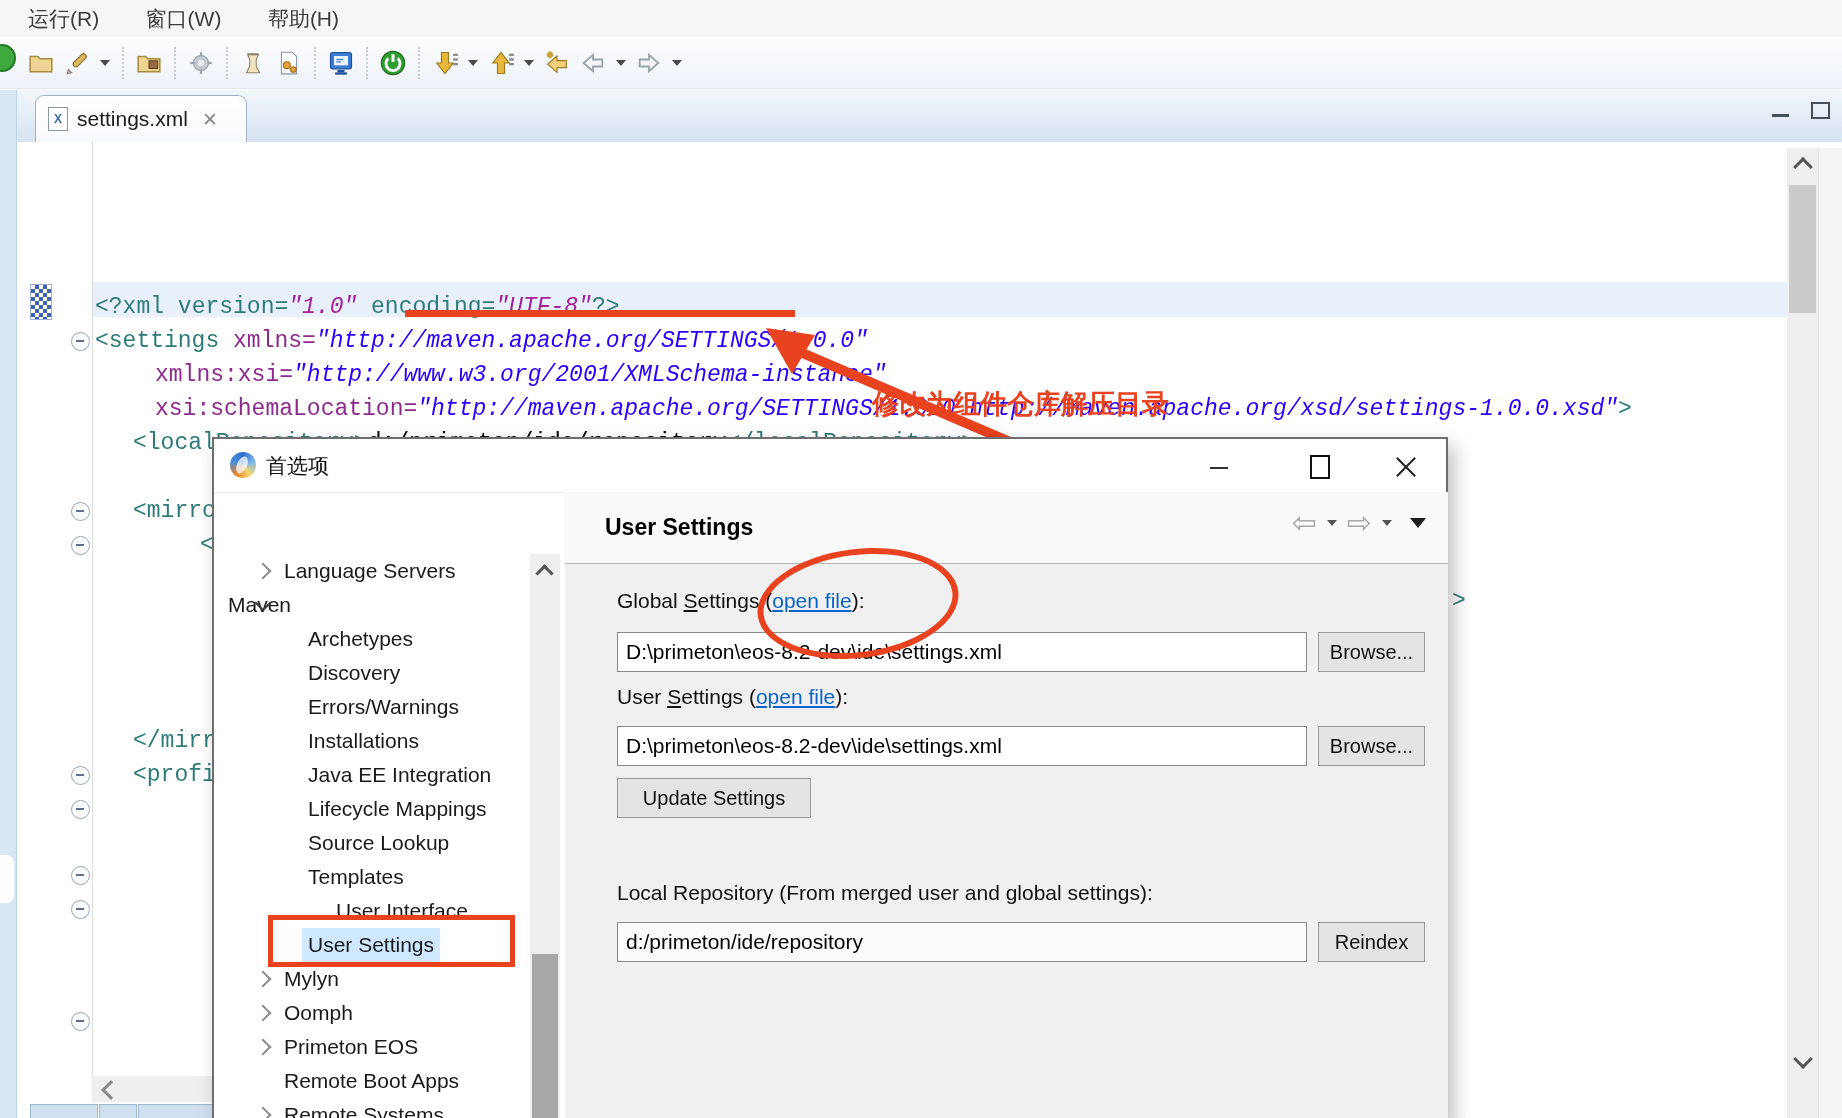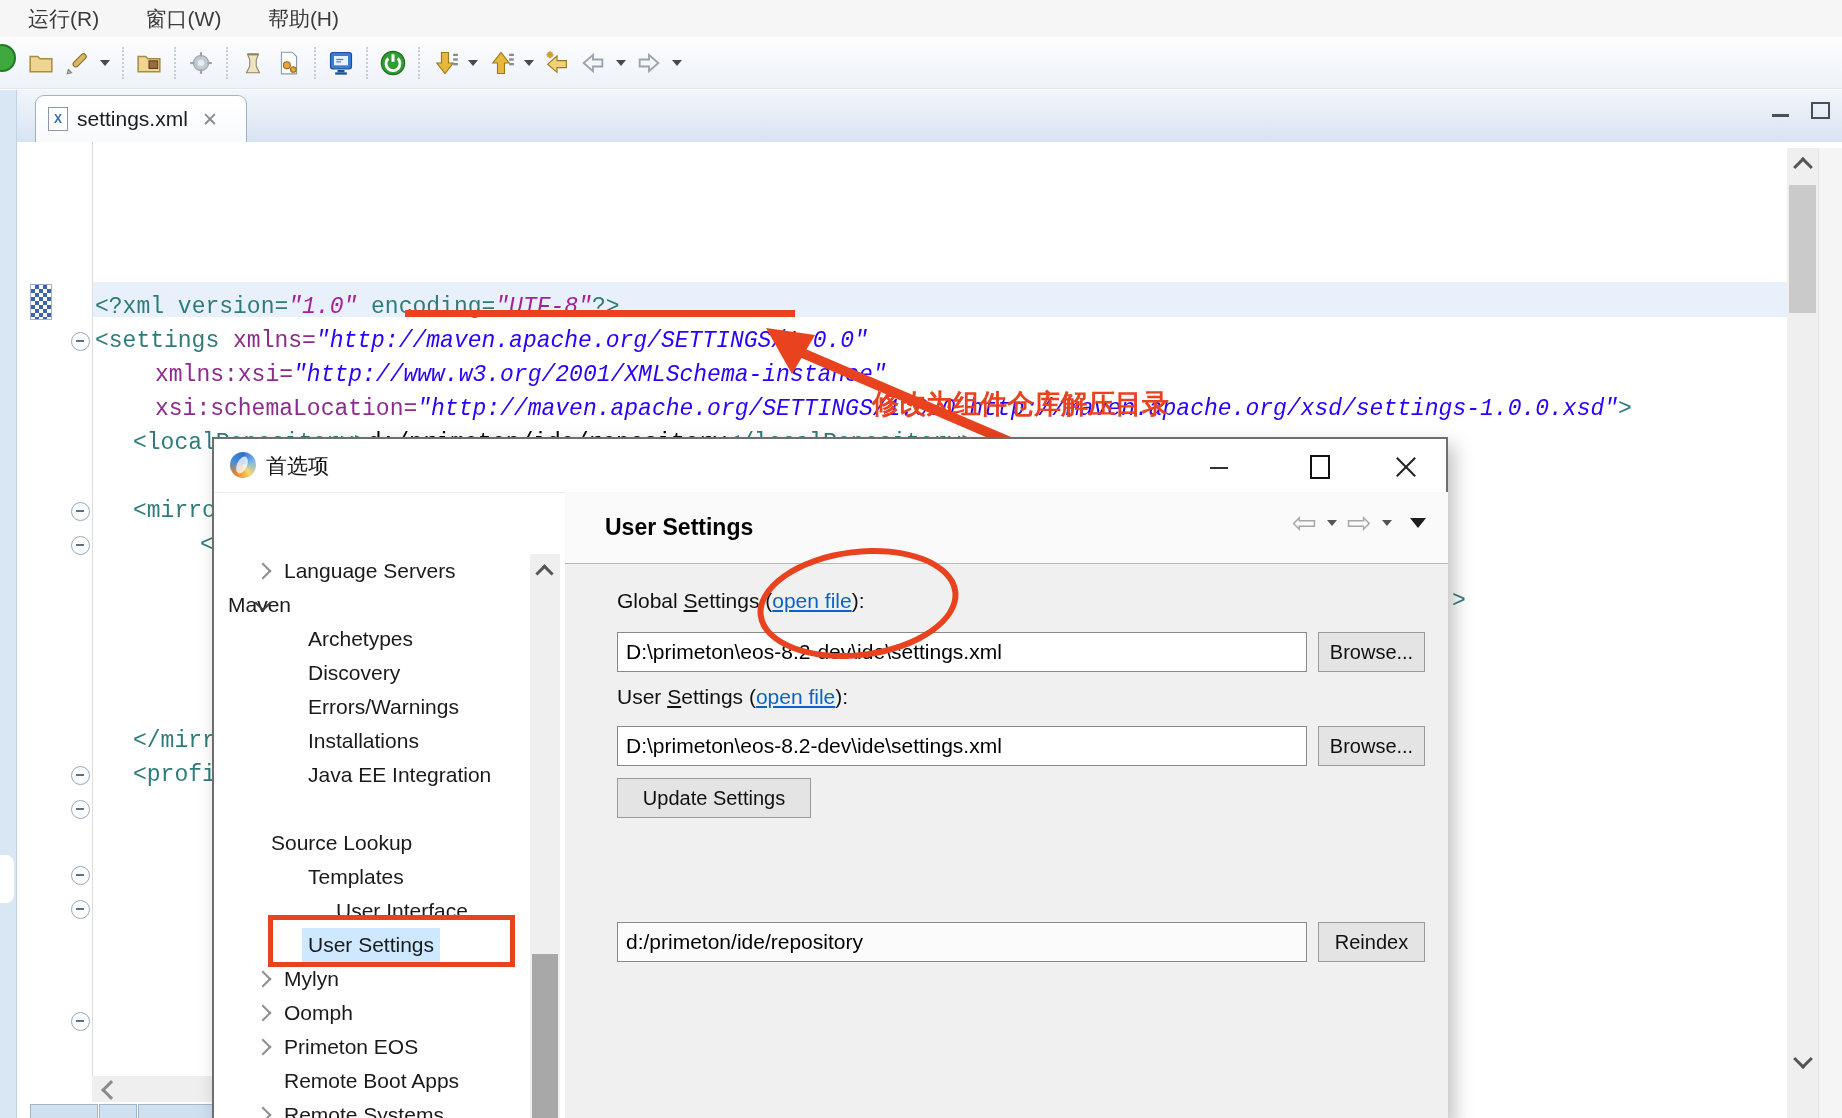--- a/index.html
+++ b/index.html
@@ -308,21 +308,22 @@
     </div>
 
     <div style="position:absolute;left:0;top:0;width:350px;height:685px;">
         <div class="trow" style="top: 115px;"><span class="chev" style="left: 29px;"></span><span class="tlabel" style="margin-left: 56px;">Language Servers</span></div>
         <div class="trow" style="top: 149px;"><span class="chev open" style="left: 29px;"></span><span class="tlabel" style="">Maven</span></div>
         <div class="trow" style="top: 183px;"><span class="tlabel" style="margin-left: 80px;">Archetypes</span></div>
         <div class="trow" style="top: 217px;"><span class="tlabel" style="margin-left: 80px;">Discovery</span></div>
         <div class="trow" style="top: 251px;"><span class="tlabel" style="margin-left: 80px;">Errors/Warnings</span></div>
         <div class="trow" style="top: 285px;"><span class="tlabel" style="margin-left: 80px;">Installations</span></div>
         <div class="trow" style="top: 319px;"><span class="tlabel" style="margin-left: 80px;">Java EE Integration</span></div>
-        <div class="trow" style="top: 387px;"><span class="tlabel" style="margin-left: 43px;">Source Lookup</span></div>
+        <div class="trow" style="top: 353px;"><span class="tlabel" style="margin-left: 80px;">Lifecycle Mappings</span></div>
+        <div class="trow" style="top: 387px;"><span class="tlabel" style="margin-left: 80px;">Source Lookup</span></div>
         <div class="trow" style="top: 421px;"><span class="tlabel" style="margin-left: 80px;">Templates</span></div>
         <div class="trow" style="top: 455px;"><span class="tlabel" style="margin-left: 108px;">User Interface</span></div>
         <div class="trow" style="top: 489px;"><span class="tlabel sel" style="margin-left: 80px;">User Settings</span></div>
         <div class="trow" style="top: 523px;"><span class="chev" style="left: 29px;"></span><span class="tlabel" style="margin-left: 56px;">Mylyn</span></div>
         <div class="trow" style="top: 557px;"><span class="chev" style="left: 29px;"></span><span class="tlabel" style="margin-left: 56px;">Oomph</span></div>
         <div class="trow" style="top: 591px;"><span class="chev" style="left: 29px;"></span><span class="tlabel" style="margin-left: 56px;">Primeton EOS</span></div>
         <div class="trow" style="top: 625px;"><span class="tlabel" style="margin-left: 56px;">Remote Boot Apps</span></div>
         <div class="trow" style="top: 659px;"><span class="chev" style="left: 29px;"></span><span class="tlabel" style="margin-left: 56px;">Remote Systems</span></div>
       </div>
     <div class="ptrack"></div>
@@ -347,20 +348,21 @@
       <button class="fbtn" style="left:753px;top:68px;">Browse...</button>
 
       <div class="flabel" style="top:121px;">
         <span>User </span><span class="mn">S</span><span>ettings (</span><a href="#">open file</a><span>):</span>
       </div>
       <input class="finput" style="top: 162px;" readonly="" value="D:\primeton\eos-8.2-dev\ide\settings.xml">
       <button class="fbtn" style="left:753px;top:162px;">Browse...</button>
 
       <button class="fbtn wide" style="left:52px;top:214px;">Update Settings</button>
 
+      <div class="flabel" style="top:317px;">Local Repository (From merged user and global settings):</div>
       <input class="finput" style="top: 358px; background: rgb(251, 251, 251);" readonly="" value="d:/primeton/ide/repository">
       <button class="fbtn" style="left:753px;top:358px;">Reindex</button>
     </div>
   </div>
 
   <div class="redellipse"></div>
   <div class="redrect"></div>
 </div>
 
 </body></html>

